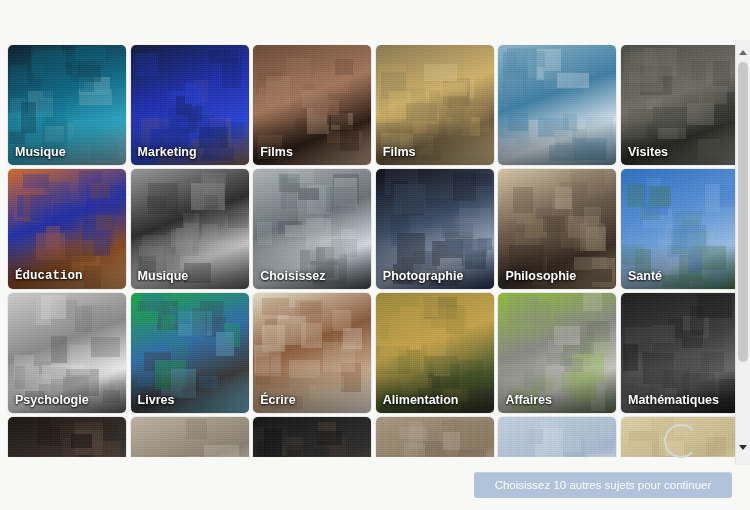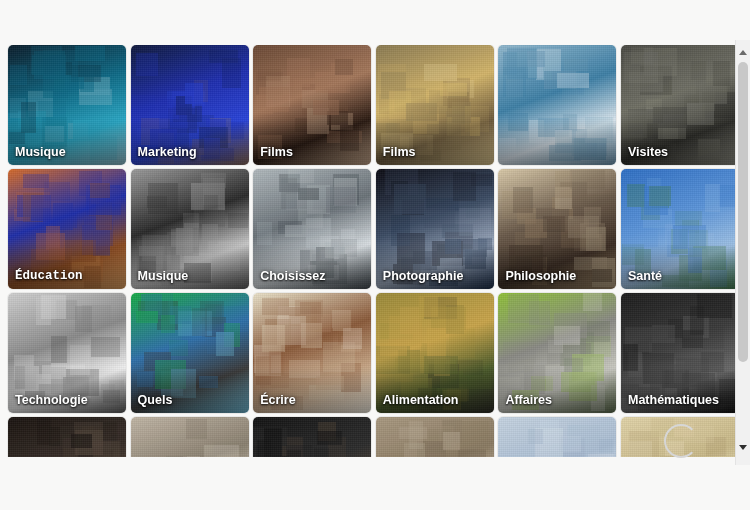--- a/index.html
+++ b/index.html
@@ -618,21 +618,21 @@
             <span style="width: 32px; height: 21px; left: 30px; top: 91px; background: rgb(138, 138, 138); opacity: 0.7;"></span>
             <span style="width: 14px; height: 29px; left: 17px; top: 73px; background: rgb(207, 207, 207); opacity: 0.71;"></span>
             <span style="width: 14px; height: 14px; left: 93px; top: 91px; background: rgb(138, 138, 138); opacity: 0.36;"></span>
             <span style="width: 15px; height: 13px; left: 101px; top: 87px; background: rgb(138, 138, 138); opacity: 0.31;"></span>
             <span style="width: 20px; height: 14px; left: 17px; top: 98px; background: rgb(90, 90, 90); opacity: 0.73;"></span>
             <span style="width: 26px; height: 18px; left: 55px; top: 84px; background: rgb(90, 90, 90); opacity: 0.65;"></span>
             <span style="width: 17px; height: 13px; left: 95px; top: 97px; background: rgb(90, 90, 90); opacity: 0.52;"></span>
           </div>
           <div class="noise"></div>
           <div class="shade"></div>
-          <div class="label">Technologie</div>
+          <div class="label">Psychologie</div>
         </div>
         <div class="tile" style="left: 130.6px; top: 248px;">
           <div class="art" style="background: linear-gradient(160deg, rgb(24, 168, 72) 0%, rgb(47, 111, 168) 42%, rgb(58, 58, 58) 72%, rgb(111, 188, 216) 100%);"></div>
           <div class="blocks">
             <span style="width: 32px; height: 26px; left: 85px; top: 13px; background: rgb(47, 111, 168); opacity: 0.44;"></span>
             <span style="width: 24px; height: 20px; left: 71px; top: 24px; background: rgb(58, 58, 58); opacity: 0.64;"></span>
             <span style="width: 21px; height: 29px; left: 26px; top: 8px; background: rgb(58, 58, 58); opacity: 0.68;"></span>
             <span style="width: 16px; height: 30px; left: 18px; top: 68px; background: rgb(47, 111, 168); opacity: 0.35;"></span>
             <span style="width: 23px; height: 20px; left: 51px; top: 28px; background: rgb(47, 111, 168); opacity: 0.63;"></span>
             <span style="width: 24px; height: 23px; left: 69px; top: 8px; background: rgb(58, 58, 58); opacity: 0.42;"></span>
@@ -652,21 +652,21 @@
             <span style="width: 18px; height: 24px; left: 85px; top: 39px; background: rgb(111, 188, 216); opacity: 0.72;"></span>
             <span style="width: 14px; height: 18px; left: 30px; top: 22px; background: rgb(24, 168, 72); opacity: 0.47;"></span>
             <span style="width: 25px; height: 29px; left: 40px; top: 76px; background: rgb(111, 188, 216); opacity: 0.63;"></span>
             <span style="width: 28px; height: 22px; left: 14px; top: 0px; background: rgb(47, 111, 168); opacity: 0.35;"></span>
             <span style="width: 16px; height: 15px; left: 6px; top: 79px; background: rgb(47, 111, 168); opacity: 0.73;"></span>
             <span style="width: 17px; height: 27px; left: 74px; top: 11px; background: rgb(58, 58, 58); opacity: 0.3;"></span>
             <span style="width: 22px; height: 12px; left: 5px; top: 18px; background: rgb(24, 168, 72); opacity: 0.77;"></span>
           </div>
           <div class="noise"></div>
           <div class="shade"></div>
-          <div class="label">Quels</div>
+          <div class="label">Livres</div>
         </div>
         <div class="tile" style="left: 253.2px; top: 248px;">
           <div class="art" style="background: linear-gradient(160deg, rgb(232, 224, 200) 0%, rgb(138, 90, 58) 42%, rgb(200, 168, 136) 72%, rgb(244, 239, 226) 100%);"></div>
           <div class="blocks">
             <span style="width: 29px; height: 15px; left: 7px; top: 80px; background: rgb(138, 90, 58); opacity: 0.26;"></span>
             <span style="width: 19px; height: 21px; left: 79px; top: 17px; background: rgb(232, 224, 200); opacity: 0.44;"></span>
             <span style="width: 33px; height: 18px; left: 25px; top: 13px; background: rgb(244, 239, 226); opacity: 0.45;"></span>
             <span style="width: 17px; height: 22px; left: 63px; top: 35px; background: rgb(138, 90, 58); opacity: 0.56;"></span>
             <span style="width: 27px; height: 28px; left: 1px; top: 52px; background: rgb(244, 239, 226); opacity: 0.55;"></span>
             <span style="width: 15px; height: 29px; left: 3px; top: 63px; background: rgb(138, 90, 58); opacity: 0.58;"></span>
@@ -904,14 +904,15 @@
         <i></i>
       </div>
     <div class="thumb"></div>
     <div class="arrow down">
         <i></i>
       </div>
   </div>
 
   <div class="spinner"></div>
 
+  <div class="cta">Choisissez 10 autres sujets pour continuer</div>
 
 </div>
 
 </body></html>

